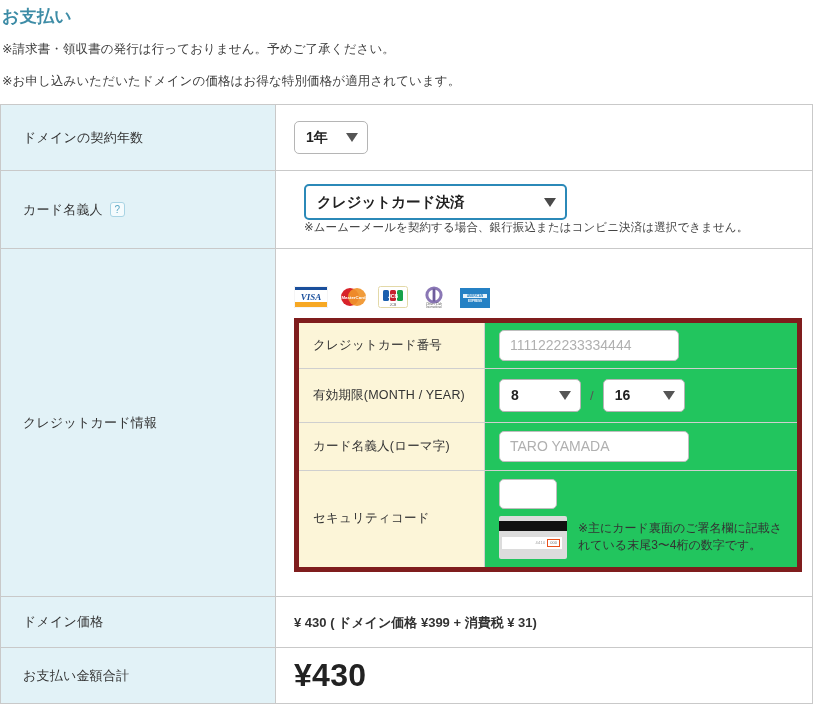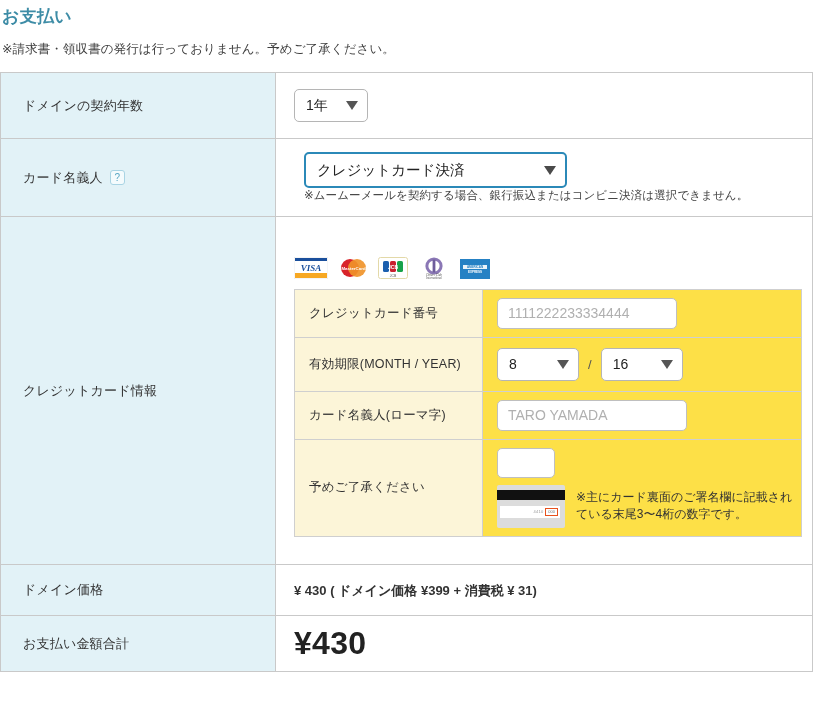--- a/index.html
+++ b/index.html
@@ -89,20 +89,21 @@
     align-items: center;
     justify-content: space-between;
     background: #fff;
     border: 1px solid #b5b5b5;
     border-radius: 5px;
     font-size: 14px;
     color: #222;
     padding: 0 9px 0 11px;
     height: 33px;
     position: relative;
+    font-weight: bold;
   }
   .sel .caret {
     width: 0; height: 0;
     border-left: 6px solid transparent;
     border-right: 6px solid transparent;
     border-top: 9px solid #555;
     margin-left: 16px;
   }
   .sel-years { width: 74px; }
   .sel-method {
@@ -126,38 +127,38 @@
     gap: 8px;
     padding: 12px 0 10px 0;
   }
   .brand { display: block; }
 
   
   .card-table {
     width: 508px;
     border-collapse: collapse;
     table-layout: fixed;
-    border: 1px solid #7f1d1d;
+    border: 5px solid #7f1d1d;
   }
   .card-table th, .card-table td {
     border: 1px solid #cfcfcf;
     vertical-align: middle;
   }
   .card-table th {
     width: 188px;
     background: #fcf5d8;
     text-align: left;
     font-weight: normal;
     font-size: 12.5px;
     color: #333;
     padding: 0 0 0 14px;
     letter-spacing: .2px;
   }
   .card-table td {
-    background: #fde047;
+    background: #22c55e;
     padding: 0 4px 0 14px;
   }
   .r-num th, .r-num td { height: 48px; }
   .r-exp th, .r-exp td { height: 54px; }
   .r-name th, .r-name td { height: 48px; }
   .r-sec th, .r-sec td { height: 93px; }
 
   .txt {
     border: 1px solid #bfbfbf;
     border-radius: 5px;
@@ -217,20 +218,21 @@
   .total-text { font-size: 32px; font-weight: bold; color: #222; letter-spacing: .3px; }
 </style>
 </head>
 <body>
 
 <div class="page">
 
   <h1 class="page-title">お支払い</h1>
 
   <div class="note-line">※請求書・領収書の発行は行っておりません。予めご了承ください。</div>
+  <div class="note-line second">※お申し込みいただいたドメインの価格はお得な特別価格が適用されています。</div>
 
   <table class="pay-table">
     <tbody>
 
       <tr class="row-years">
         <th>ドメインの契約年数</th>
         <td>
           <div class="sel sel-years">
             <span>1年</span>
             <span class="caret"></span>
@@ -328,21 +330,21 @@
               </tr>
 
               <tr class="r-name">
                 <th>カード名義人(ローマ字)</th>
                 <td>
                   <input class="txt txt-name" type="text" placeholder="TARO YAMADA" style="">
                 </td>
               </tr>
 
               <tr class="r-sec">
-                <th>予めご了承ください</th>
+                <th>セキュリティコード</th>
                 <td>
                   <div class="sec-wrap">
                     <input class="txt txt-sec" type="text" style="">
                     <div class="sec-lower">
                       <div class="cardback">
                         <div class="stripe"></div>
                         <div class="sign">
                           <span class="digits">4410</span>
                           <span class="cvvbox">000</span>
                         </div>

